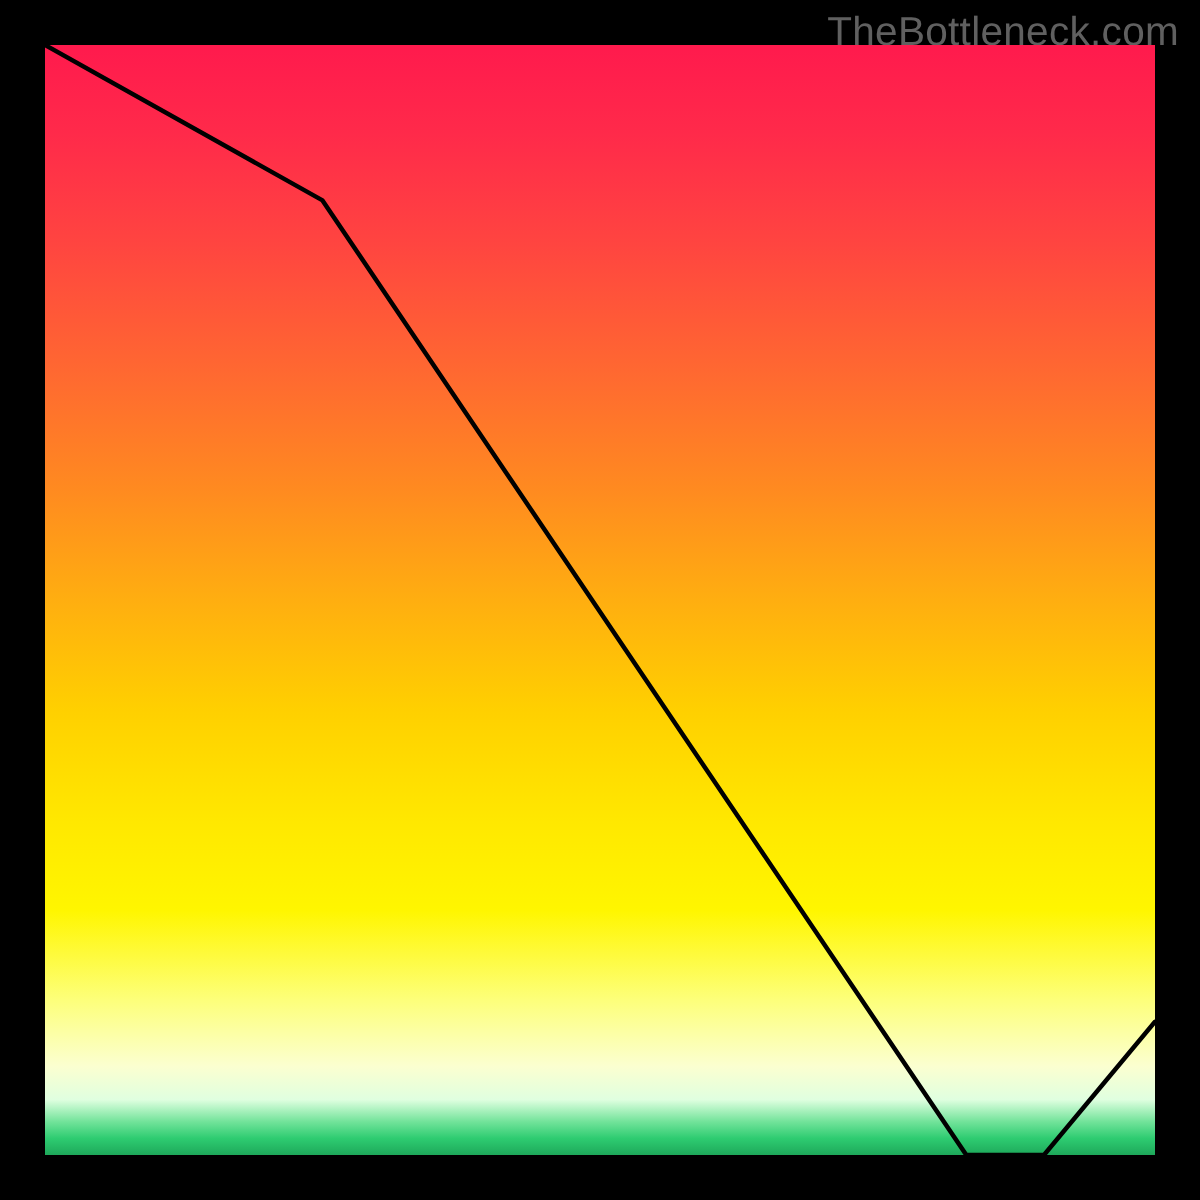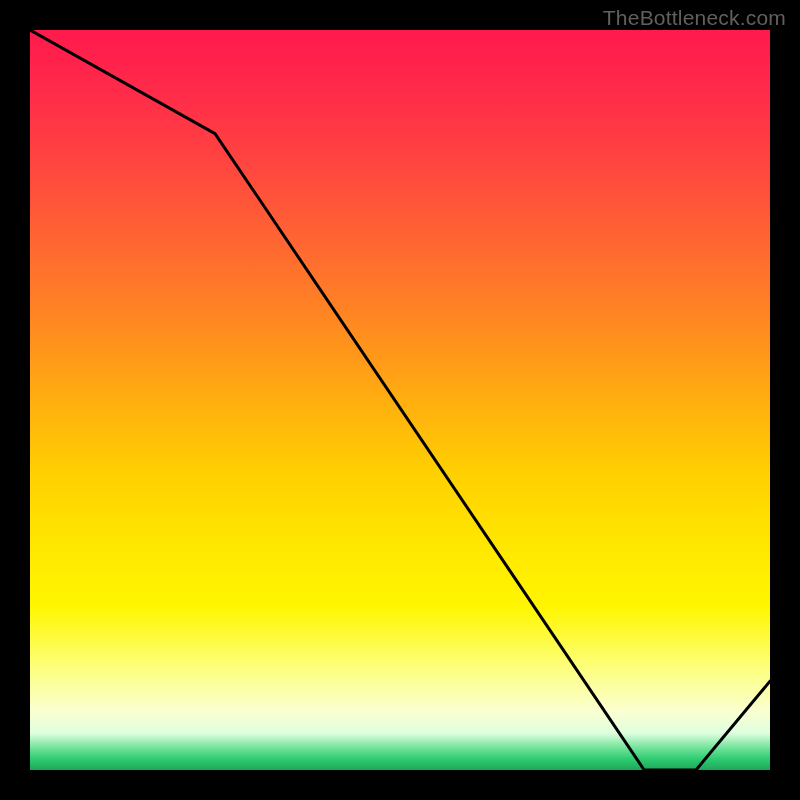--- a/index.html
+++ b/index.html
@@ -14,21 +14,21 @@
   .wrap {
     position: relative;
     width: 800px;
     height: 800px;
   }
   .watermark {
     position: absolute;
     top: 6px;
     right: 14px;
     color: #606060;
-    font-size: 21px;
+    font-size: 27px;
     font-weight: 400;
     letter-spacing: 0.2px;
   }
   .plot {
     position: absolute;
     left: 30px;
     top: 30px;
     width: 740px;
     height: 740px;
   }

